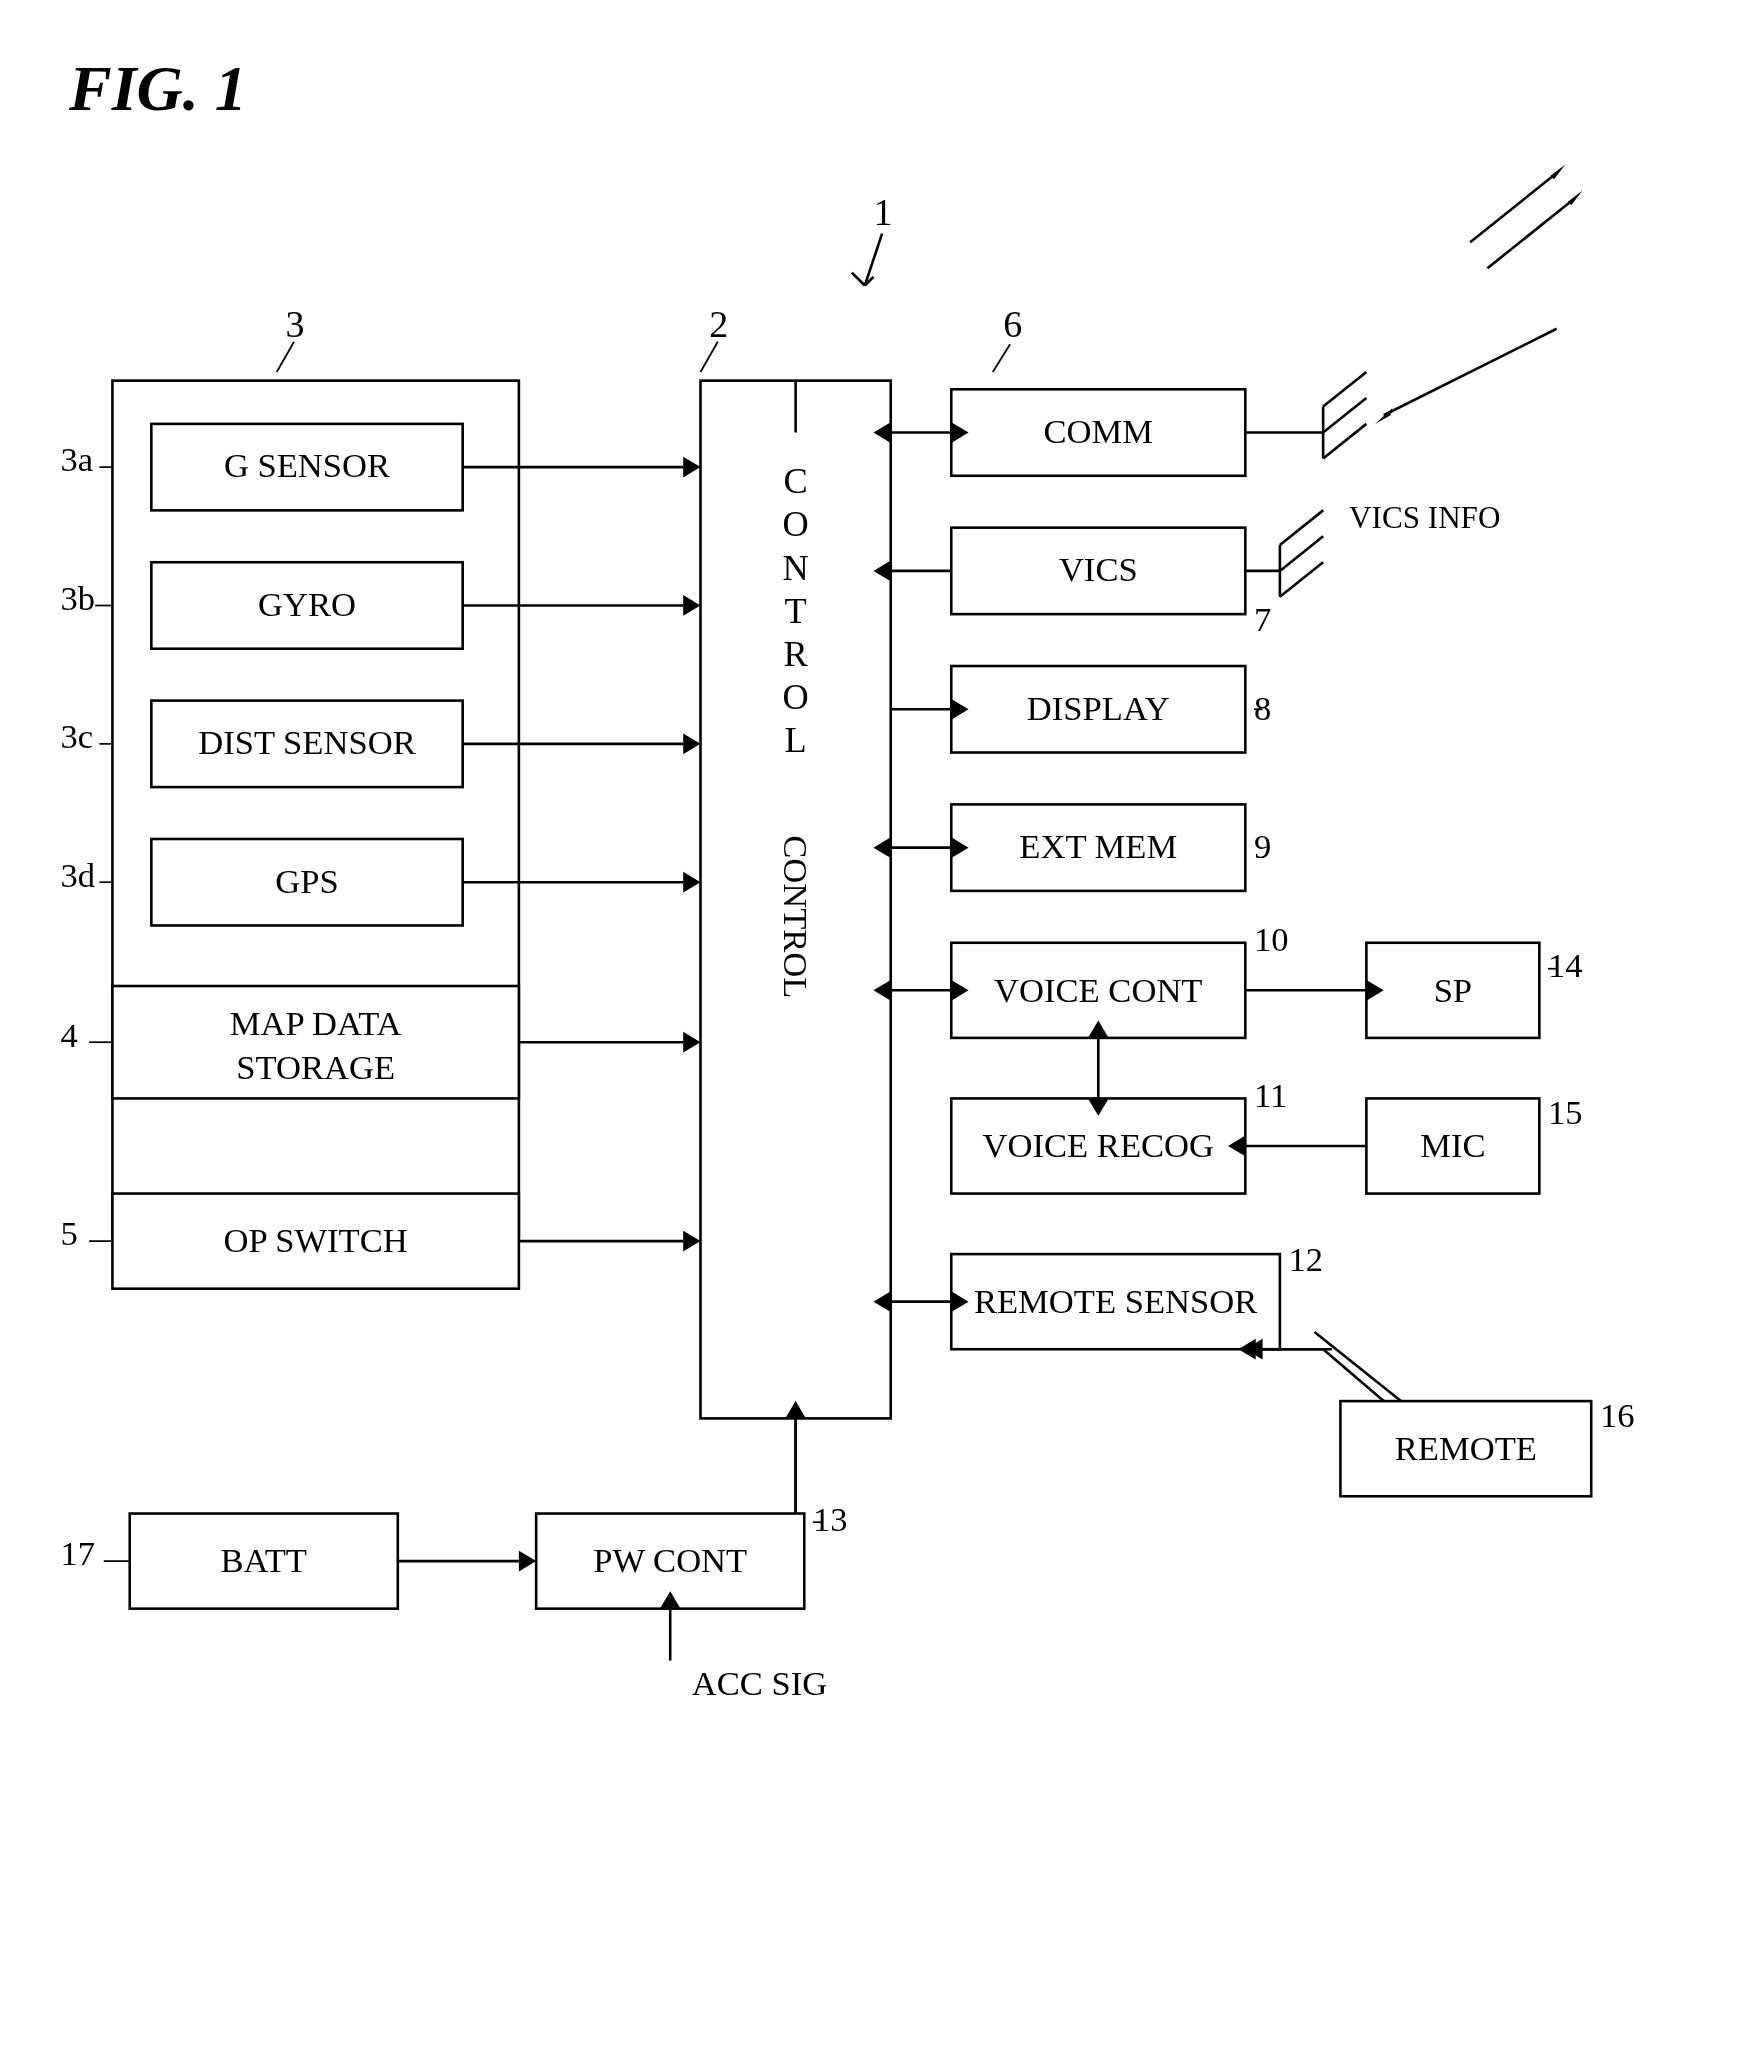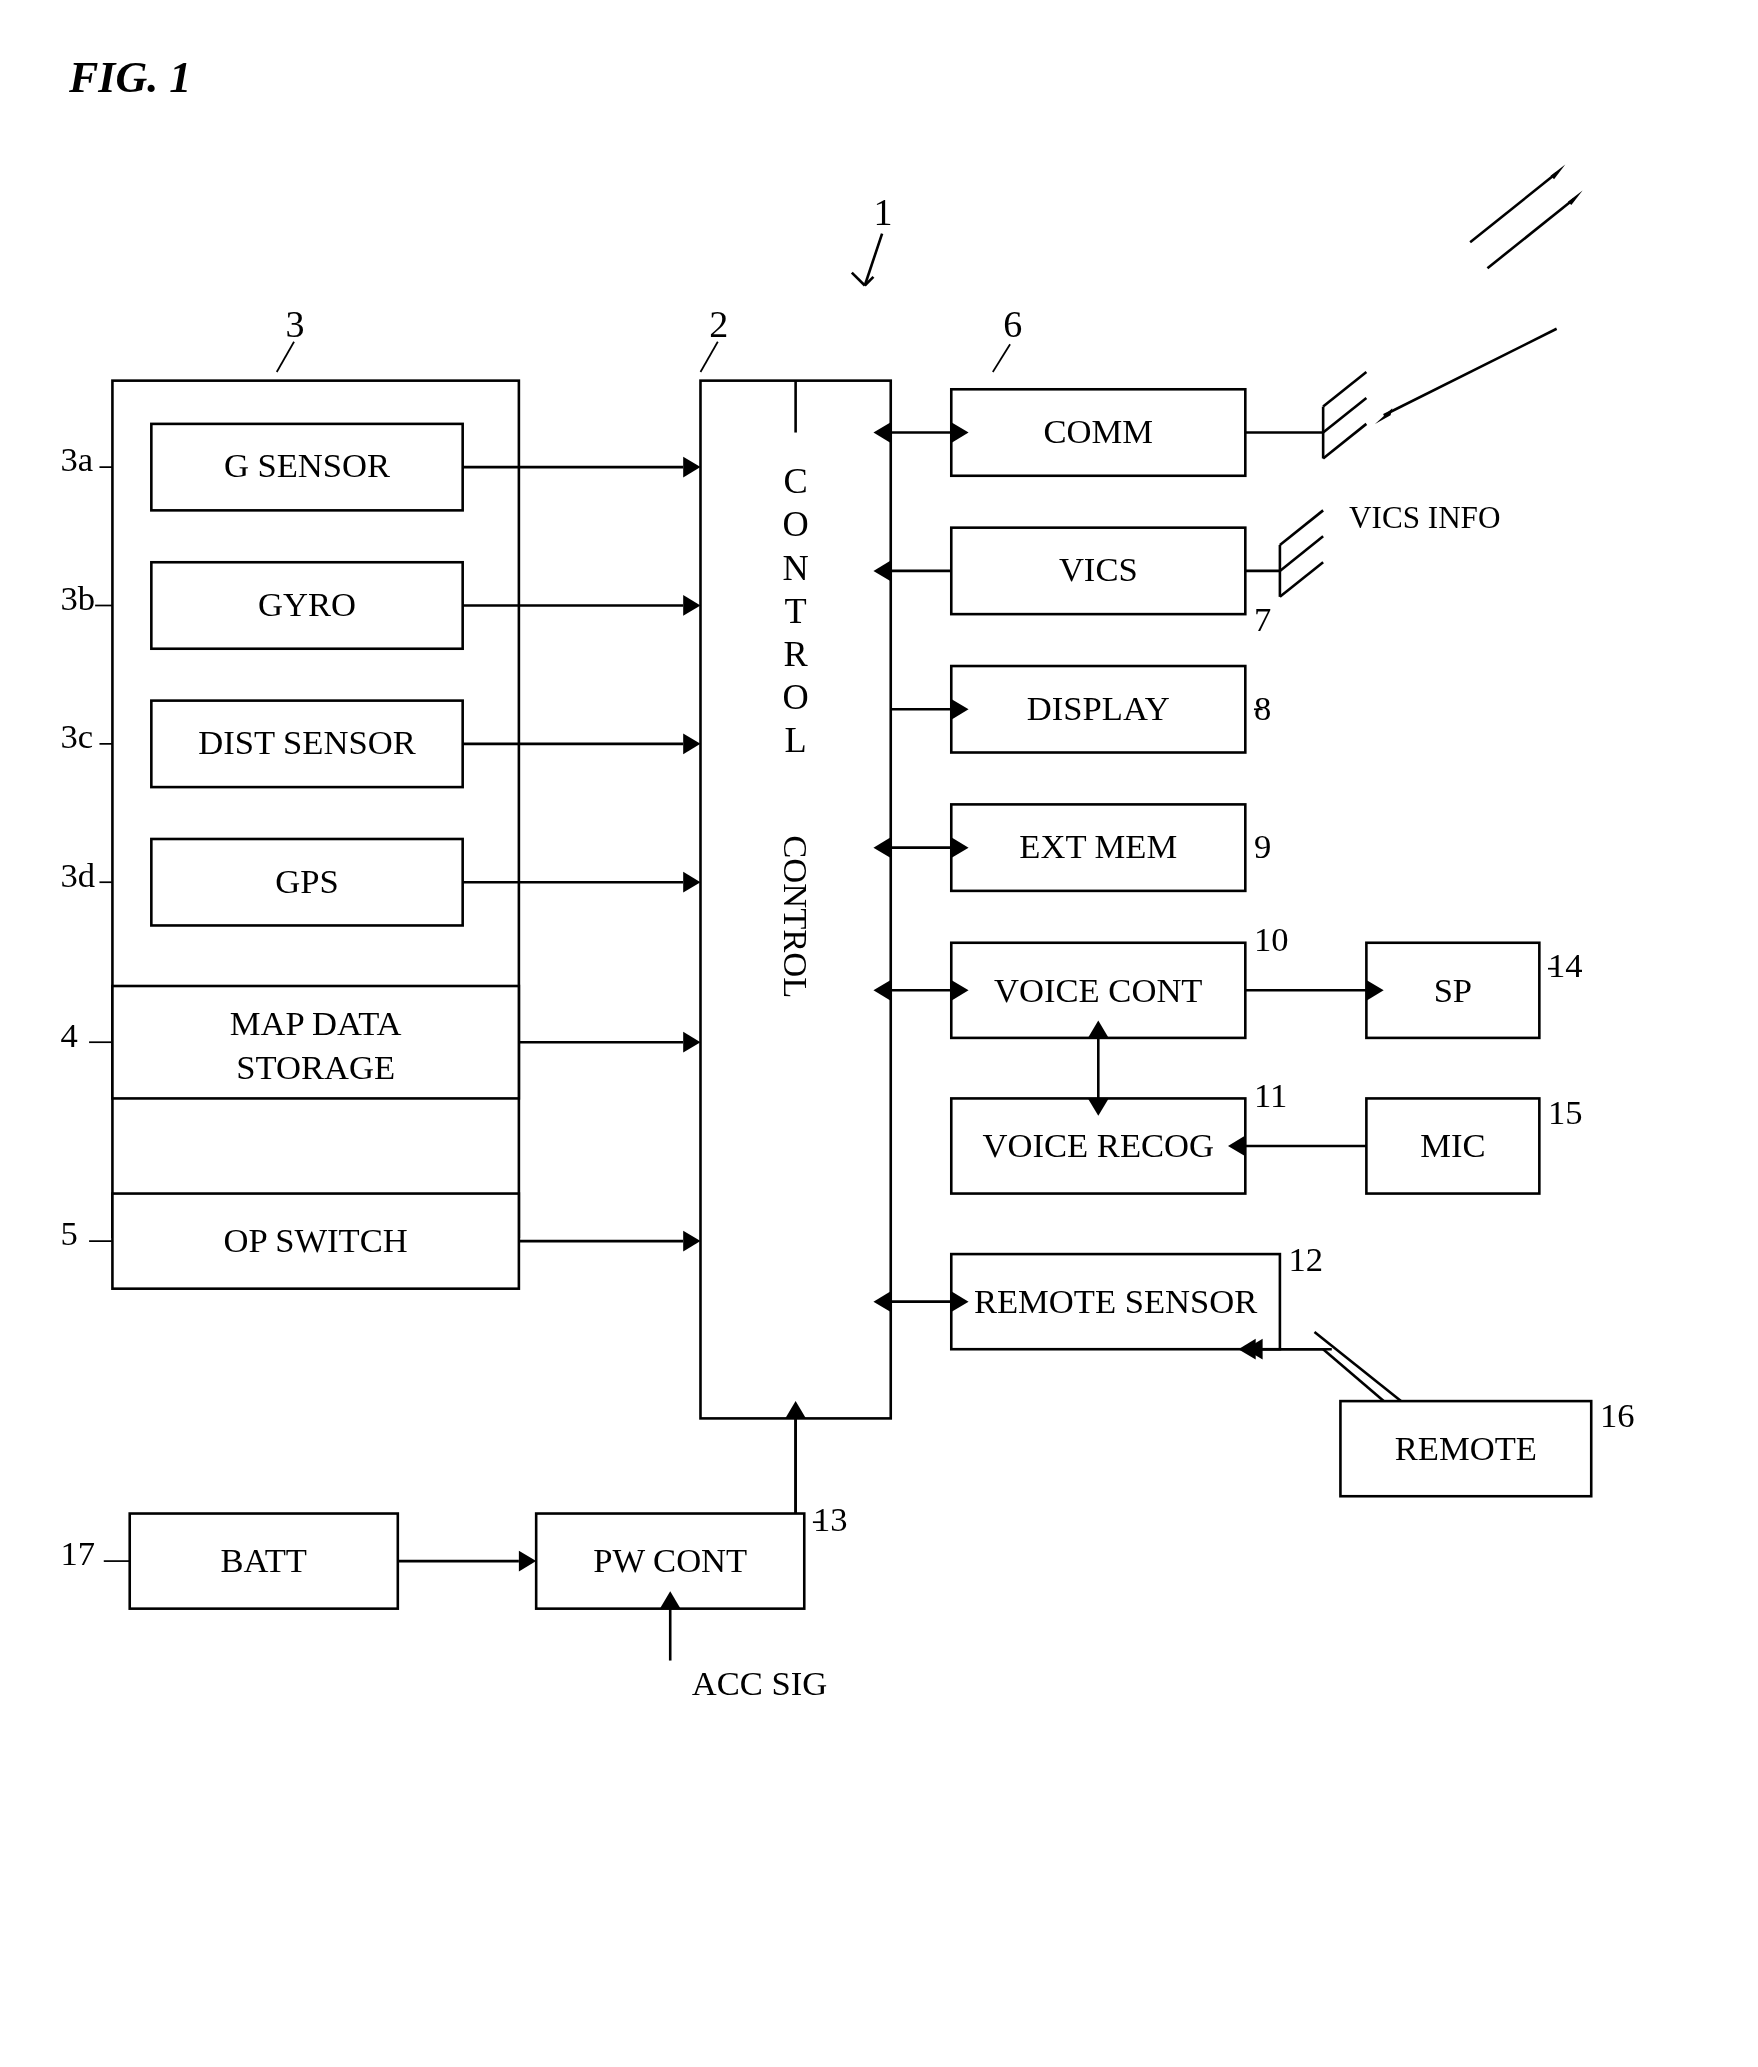--- a/index.html
+++ b/index.html
@@ -8,21 +8,21 @@
       font-family: 'Times New Roman', Times, serif;
       width: 1759px;
       height: 2068px;
       position: relative;
       overflow: hidden;
     }
     .page-title {
       position: absolute;
       top: 52px;
       left: 69px;
-      font-size: 44px;
+      font-size: 64px;
       font-weight: bold;
       font-style: italic;
     }
     svg {
       position: absolute;
       top: 0;
       left: 0;
       width: 1759px;
       height: 2068px;
     }

